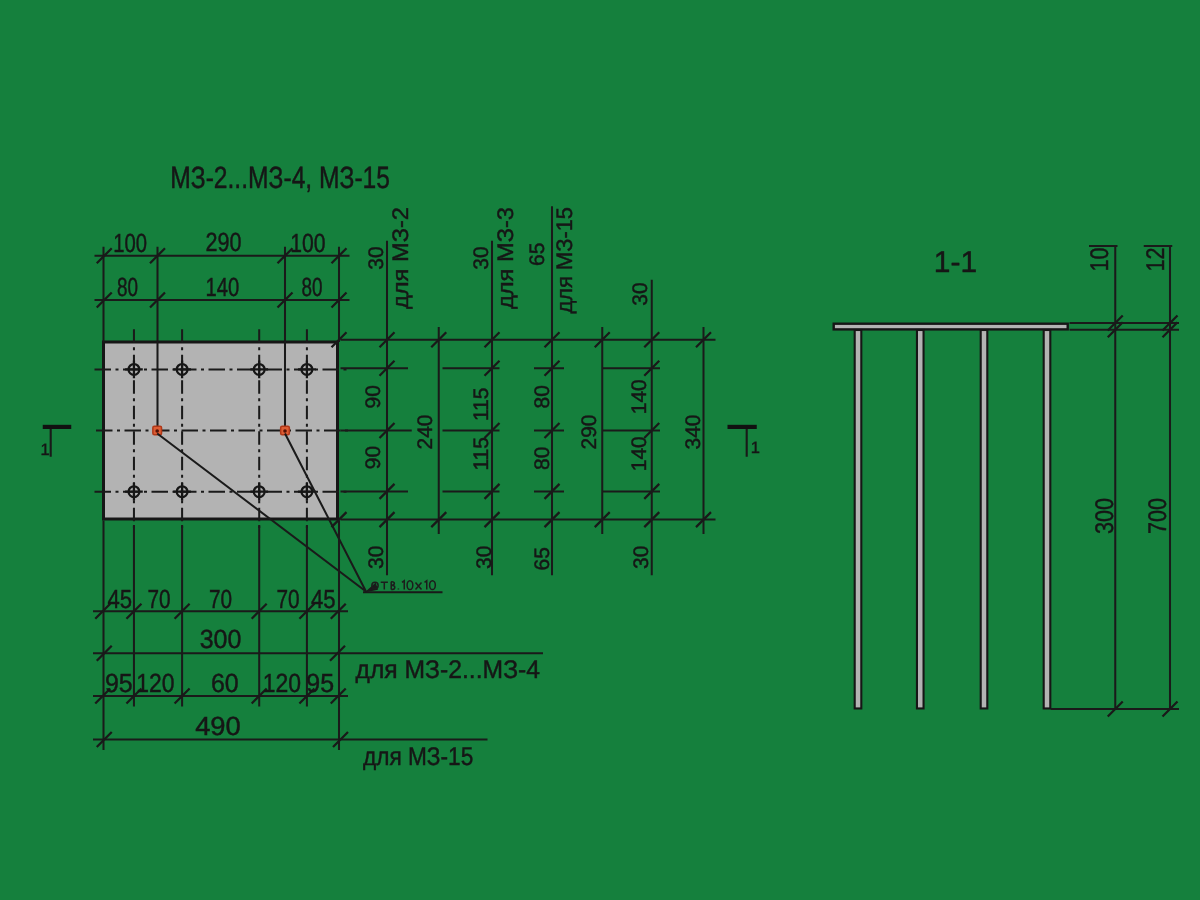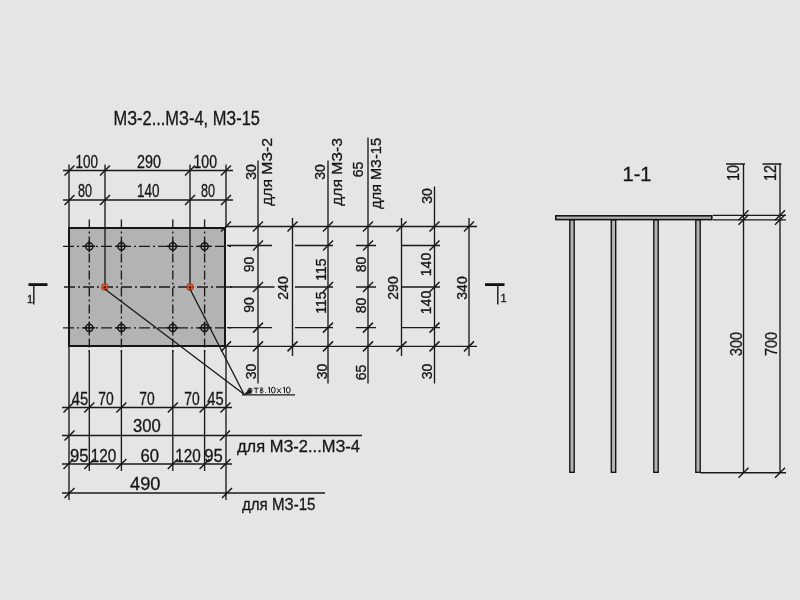--- a/index.html
+++ b/index.html
@@ -1,16 +1,16 @@
 <!DOCTYPE html>
 <html><head>
 <meta charset="utf-8">
 <style>
   html,body{margin:0;padding:0;background:#ffffff;}
-  .wrap{width:800px;height:600px;position:relative;background:#e5e5e5;}
+  .wrap{width:800px;height:600px;position:relative;background:#15803d;}
   text{font-family:"Liberation Sans",sans-serif;fill:#161616;stroke:#161616;stroke-width:0.3px;}
 </style>
 </head>
 <body>
 <div class="wrap">
 <svg width="800" height="600" viewBox="0 0 800 600">
 <g stroke-linecap="butt">
 
 <text x="113.5" y="125" font-size="20.5" textLength="146.5" lengthAdjust="spacingAndGlyphs">МЗ-2...МЗ-4, МЗ-15</text>
 

